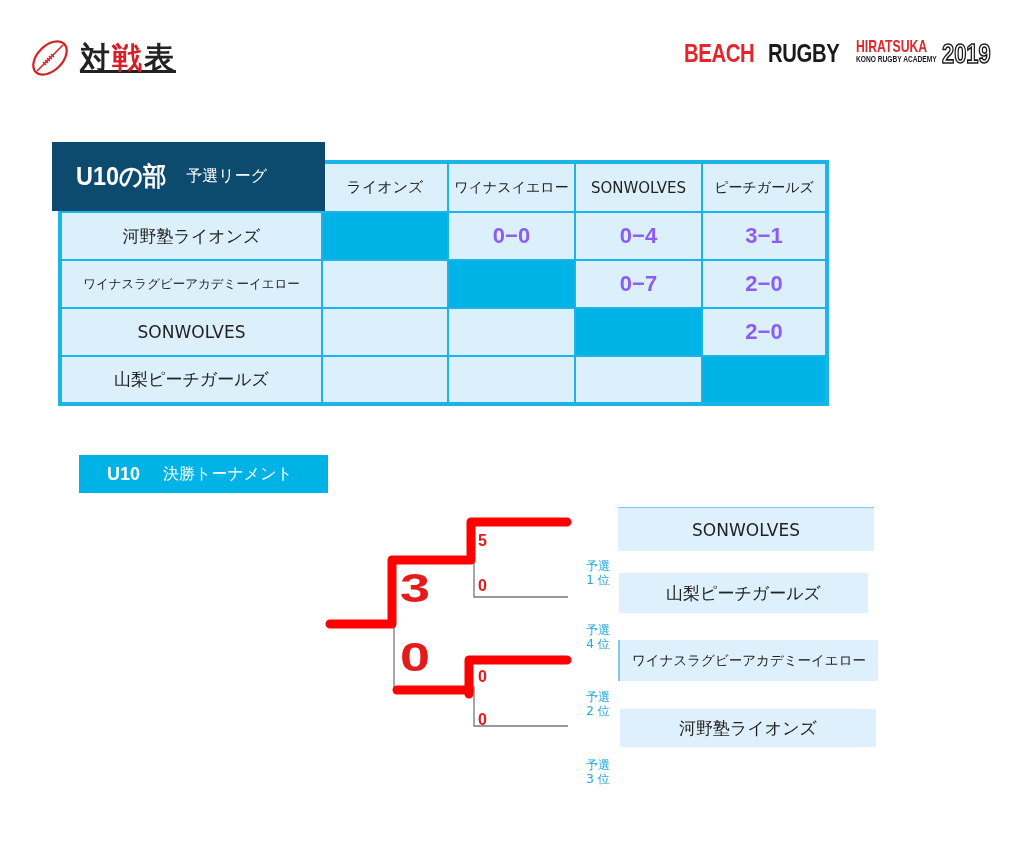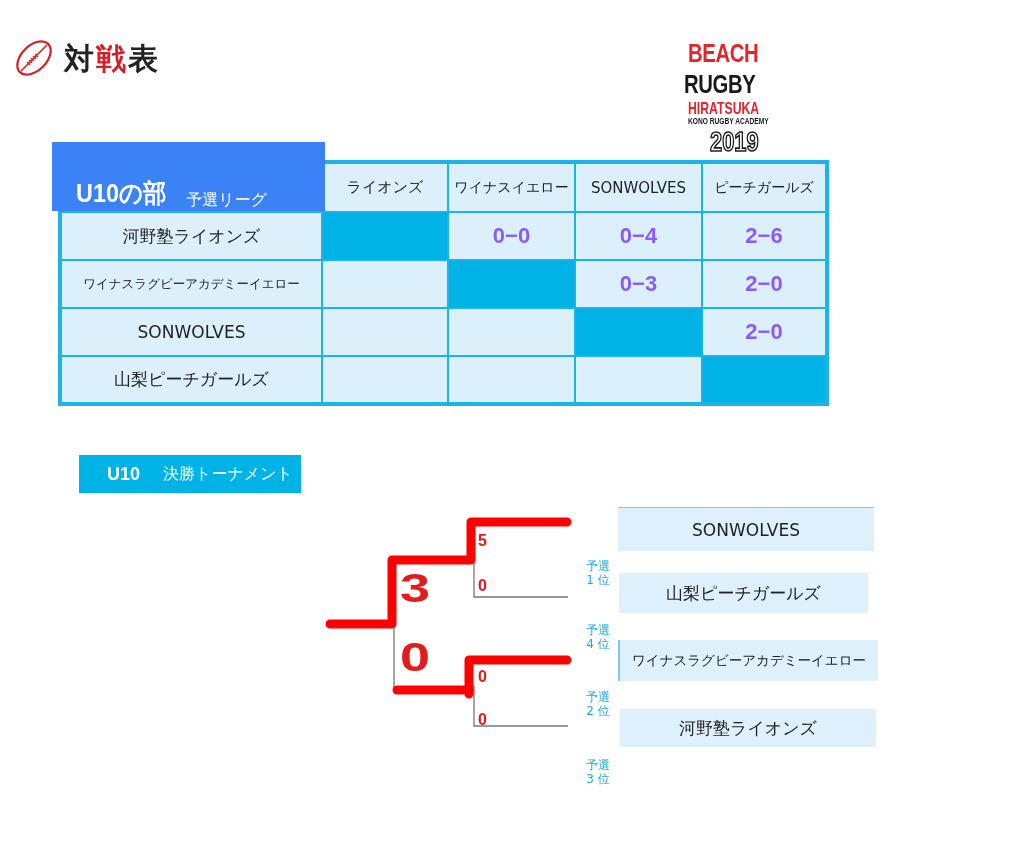--- a/index.html
+++ b/index.html
@@ -1,55 +1,55 @@
 <!DOCTYPE html>
 <html><head>
 <meta charset="utf-8">
 <style>
   html, body { margin: 0; padding: 0; background: #ffffff; }
   body { width: 1024px; height: 851px; position: relative; overflow: hidden;
          font-family: "DejaVu Sans", "Liberation Sans", sans-serif; color: #222; }
 
   
-  .title-block { position: absolute; left: 12px; top: 36px; display: flex; align-items: flex-end; }
+  .title-block { position: absolute; left: 28px; top: 36px; display: flex; align-items: center; text-decoration: underline; }
   .ball-icon { width: 44px; height: 44px; }
   .title-text { margin-left: 8px; font-size: 30px; font-weight: bold; letter-spacing: 2px; }
   .title-text .red { color: #d81e24; }
 
-  .brand { position: absolute; left: 684px; top: 38px; display: flex; align-items: flex-end; flex-direction: column; }
+  .brand { position: absolute; left: 684px; top: 38px; display: flex; align-items: flex-start; }
   .brand .beach { font-family: "Liberation Sans", sans-serif; font-weight: bold; font-size: 26px; color: #e4252b;
                   transform: scaleX(0.78); transform-origin: left; letter-spacing: -0.5px; display: inline-block; width: 84px; }
   .brand .rugby { font-family: "Liberation Sans", sans-serif; font-weight: bold; font-size: 26px; color: #1a1a1a;
                   transform: scaleX(0.78); transform-origin: left; letter-spacing: -0.5px; display: inline-block; width: 88px; }
   .brand .sub { display: inline-flex; flex-direction: column; line-height: 1; margin-left: 0px; width: 84px; }
   .brand .sub .hira { font-family: "Liberation Sans", sans-serif; font-weight: bold; font-size: 17px; color: #e4252b;
                       transform: scaleX(0.72); transform-origin: left; display: inline-block; white-space: nowrap; }
   .brand .sub .kono { font-family: "Liberation Sans", sans-serif; font-weight: bold; font-size: 8.5px; color: #1a1a1a;
                       transform: scaleX(0.78); transform-origin: left; display: inline-block; white-space: nowrap; }
   .brand .year { font-family: "Liberation Sans", sans-serif; font-weight: bold; font-size: 28px; color: #fff;
                  -webkit-text-stroke: 1.6px #1a1a1a; transform: scaleX(0.78); transform-origin: left;
                  display: inline-block; margin-left: 2px; }
-  .league-title { position: absolute; left: 52px; top: 142px; width: 273px; height: 69px; background: #3b82f6;
-                  color: #fff; display: flex; align-items: flex-end; padding-left: 24px; box-sizing: border-box; z-index: 2; }
+  .league-title { position: absolute; left: 52px; top: 142px; width: 273px; height: 69px; background: #0c4a6e;
+                  color: #fff; display: flex; align-items: center; padding-left: 24px; box-sizing: border-box; z-index: 2; }
   .league-title .big { font-family: "Liberation Sans", sans-serif; font-weight: bold; font-size: 26px; transform: scaleX(0.9);
                        transform-origin: left; display: inline-block; }
   .league-title .small { font-size: 16px; margin-left: 10px; }
 
   table.grid { position: absolute; left: 58px; top: 160px; border-collapse: collapse;
                border: 4px solid #1cb4e6; background: #dcf0fb; }
   table.grid td { border: 2px solid #1cb4e6; background: #dcf0fb; text-align: center; vertical-align: middle; padding: 0; }
   table.grid td.corner { background: transparent; border: none; }
   table.grid td.diag { background: #00b3e6; }
   table.grid td.colhead { font-size: 15px; color: #222; }
   table.grid td.rowhead { font-size: 17px; color: #222; }
   table.grid td.rowhead.small { font-size: 12.5px; }
   table.grid td.score { color: #8b5cf6; font-weight: bold; font-size: 22px; font-family: "Liberation Sans", sans-serif; }
 
   
-  .tour-title { position: absolute; left: 79px; top: 455px; width: 222px; height: 38px; background: #00b3e6;
+  .tour-title { position: absolute; left: 79px; top: 455px; width: 249px; height: 38px; background: #00b3e6;
                 color: #fff; display: flex; align-items: center; padding-left: 28px; box-sizing: border-box; }
   .tour-title .big { font-family: "Liberation Sans", sans-serif; font-weight: bold; font-size: 18px; }
   .tour-title .small { font-size: 16px; margin-left: 23px; }
 
   .bracket { position: absolute; left: 0; top: 0; width: 1024px; height: 851px; pointer-events: none; }
   .seed-label { position: absolute; color: #1ea7d8; font-size: 12px; line-height: 14px; text-align: center; width: 34px; margin-top: 45px; }
   .team-box { position: absolute; background: #ddf0fb; font-size: 17px; color: #222;
               display: flex; align-items: center; justify-content: center; white-space: nowrap; }
   .team-box.edge { border-left: 2px solid #7fc8e6; }
   .team-box.top-edge { border-top: 1px solid #7fc8e6; }
@@ -107,27 +107,27 @@
     <td class="colhead">ライオンズ</td>
     <td class="colhead" style="font-size:14px">ワイナスイエロー</td>
     <td class="colhead">SONWOLVES</td>
     <td class="colhead" style="font-size:14px">ピーチガールズ</td>
   </tr>
   <tr style="height:48px">
     <td class="rowhead">河野塾ライオンズ</td>
     <td class="diag"></td>
     <td class="score">0−0</td>
     <td class="score">0−4</td>
-    <td class="score">2−6</td>
+    <td class="score">3−1</td>
   </tr>
   <tr style="height:48px">
     <td class="rowhead small">ワイナスラグビーアカデミーイエロー</td>
     <td></td>
     <td class="diag"></td>
-    <td class="score">0−3</td>
+    <td class="score">0−7</td>
     <td class="score">2−0</td>
   </tr>
   <tr style="height:48px">
     <td class="rowhead">SONWOLVES</td>
     <td></td>
     <td></td>
     <td class="diag"></td>
     <td class="score">2−0</td>
   </tr>
   <tr style="height:48px">

